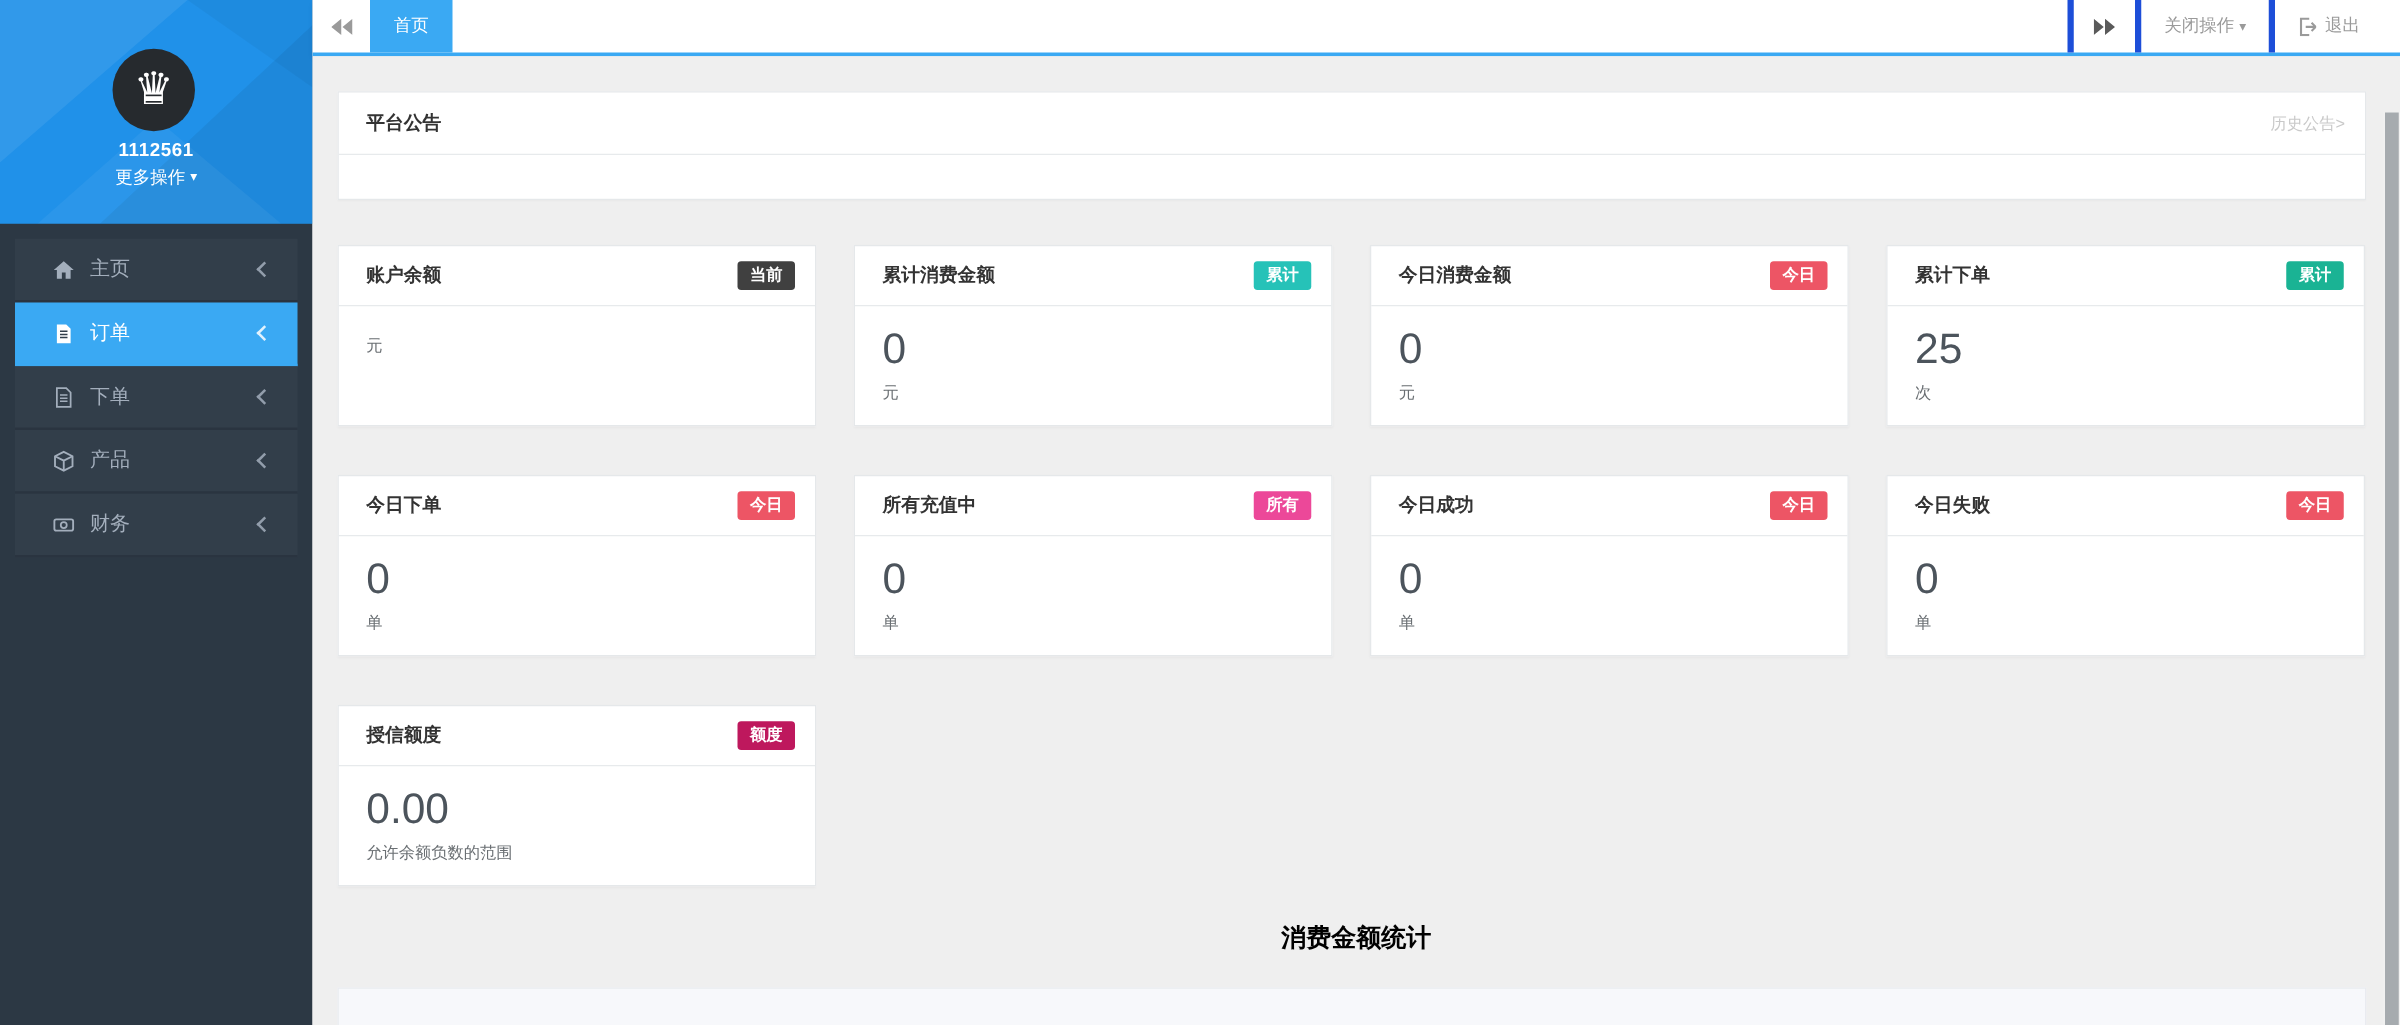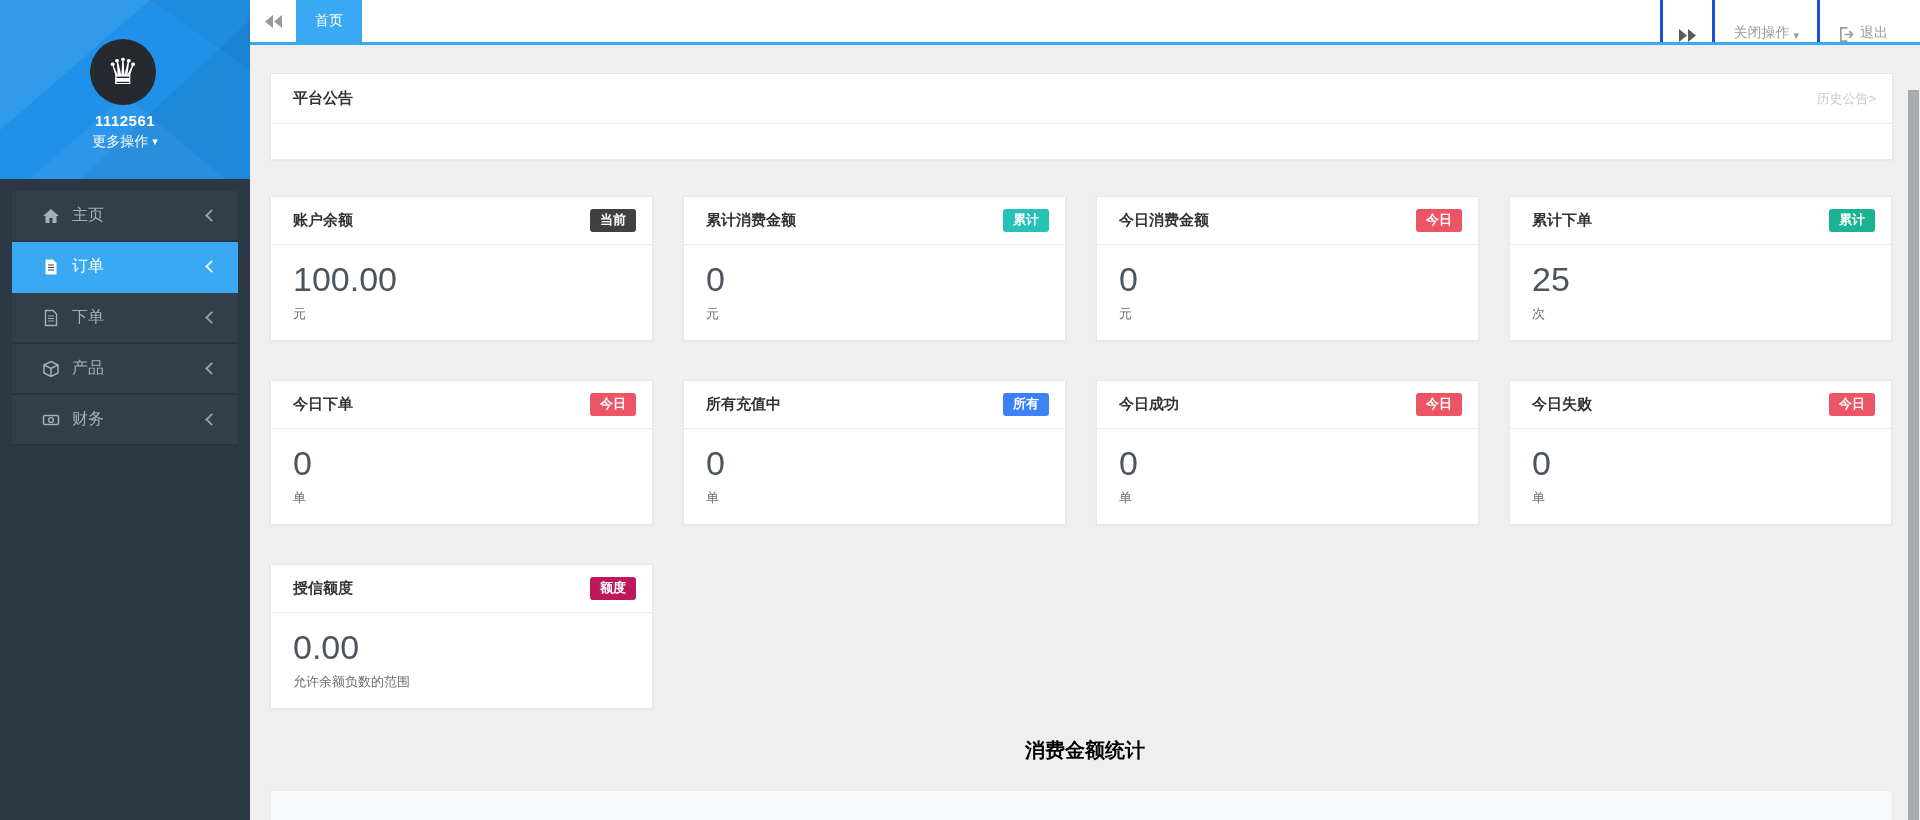--- a/index.html
+++ b/index.html
@@ -32,21 +32,21 @@
   
   .topbar{position:absolute;left:250px;top:0;right:0;height:42px;background:#ffffff;
     border-bottom:3px solid #3aa9f3;box-shadow:0 2px 5px rgba(0,0,0,.08);}
   .tb-left{position:absolute;left:0;top:0;height:42px;display:flex;align-items:stretch;}
   .tb-arrow{width:46px;display:flex;align-items:center;justify-content:center;cursor:pointer;}
   .tb-arrow svg{width:17px;height:13px;}
   .tabs{display:flex;align-items:stretch;}
   .tab{padding:0 19px;display:flex;align-items:center;font-size:14px;color:#555;cursor:pointer;}
   .tab.active{background:#3aa9f3;color:#fff;}
   .tb-right{position:absolute;right:14px;top:0;height:42px;display:flex;align-items:stretch;}
-  .tb-sec{display:flex;align-items:flex-end;padding:0 18px;border-left:3px solid #1d4ed8;
+  .tb-sec{display:flex;align-items:center;padding:0 18px;border-left:5px solid #1d4ed8;
     color:#9a9a9a;font-size:14px;cursor:pointer;white-space:nowrap;}
   .tb-sec .caret{font-size:11px;margin-left:4px;color:#9a9a9a;}
   .tb-sec.arrow{padding:0 16px;}
   .tb-sec svg{display:block;}
   .tb-sec .exit-ic{width:15px;height:15px;margin-right:7px;}
   
   .content{position:absolute;left:250px;top:45px;right:0;bottom:0;background:#efefef;overflow:hidden;}
   .panel{background:#fff;border:1px solid #e5e8ea;box-shadow:0 1px 2px rgba(0,0,0,.04);box-sizing:border-box;}
   .announce{margin:28px 0 0 20px;width:1623px;height:87px;}
   .announce .hd{height:49px;display:flex;align-items:center;justify-content:space-between;
@@ -184,21 +184,20 @@
     <div class="bd"></div>
   </div>
 
   <div class="cards" id="cards">
       <div class="panel card">
         <div class="hd">
           <span class="ttl">账户余额</span>
           <span class="badge" style="background:#404040">当前</span>
         </div>
         <div class="bd">
-          <div class="val">100.00</div>
           <div class="unit">元</div>
         </div>
       </div>
       <div class="panel card">
         <div class="hd">
           <span class="ttl">累计消费金额</span>
           <span class="badge" style="background:#26c2b8">累计</span>
         </div>
         <div class="bd">
           <div class="val">0</div>
@@ -231,21 +230,21 @@
           <span class="badge" style="background:#ed5565">今日</span>
         </div>
         <div class="bd">
           <div class="val">0</div>
           <div class="unit">单</div>
         </div>
       </div>
       <div class="panel card">
         <div class="hd">
           <span class="ttl">所有充值中</span>
-          <span class="badge" style="background:#3b82f6">所有</span>
+          <span class="badge" style="background:#ec4899">所有</span>
         </div>
         <div class="bd">
           <div class="val">0</div>
           <div class="unit">单</div>
         </div>
       </div>
       <div class="panel card">
         <div class="hd">
           <span class="ttl">今日成功</span>
           <span class="badge" style="background:#ed5565">今日</span>

